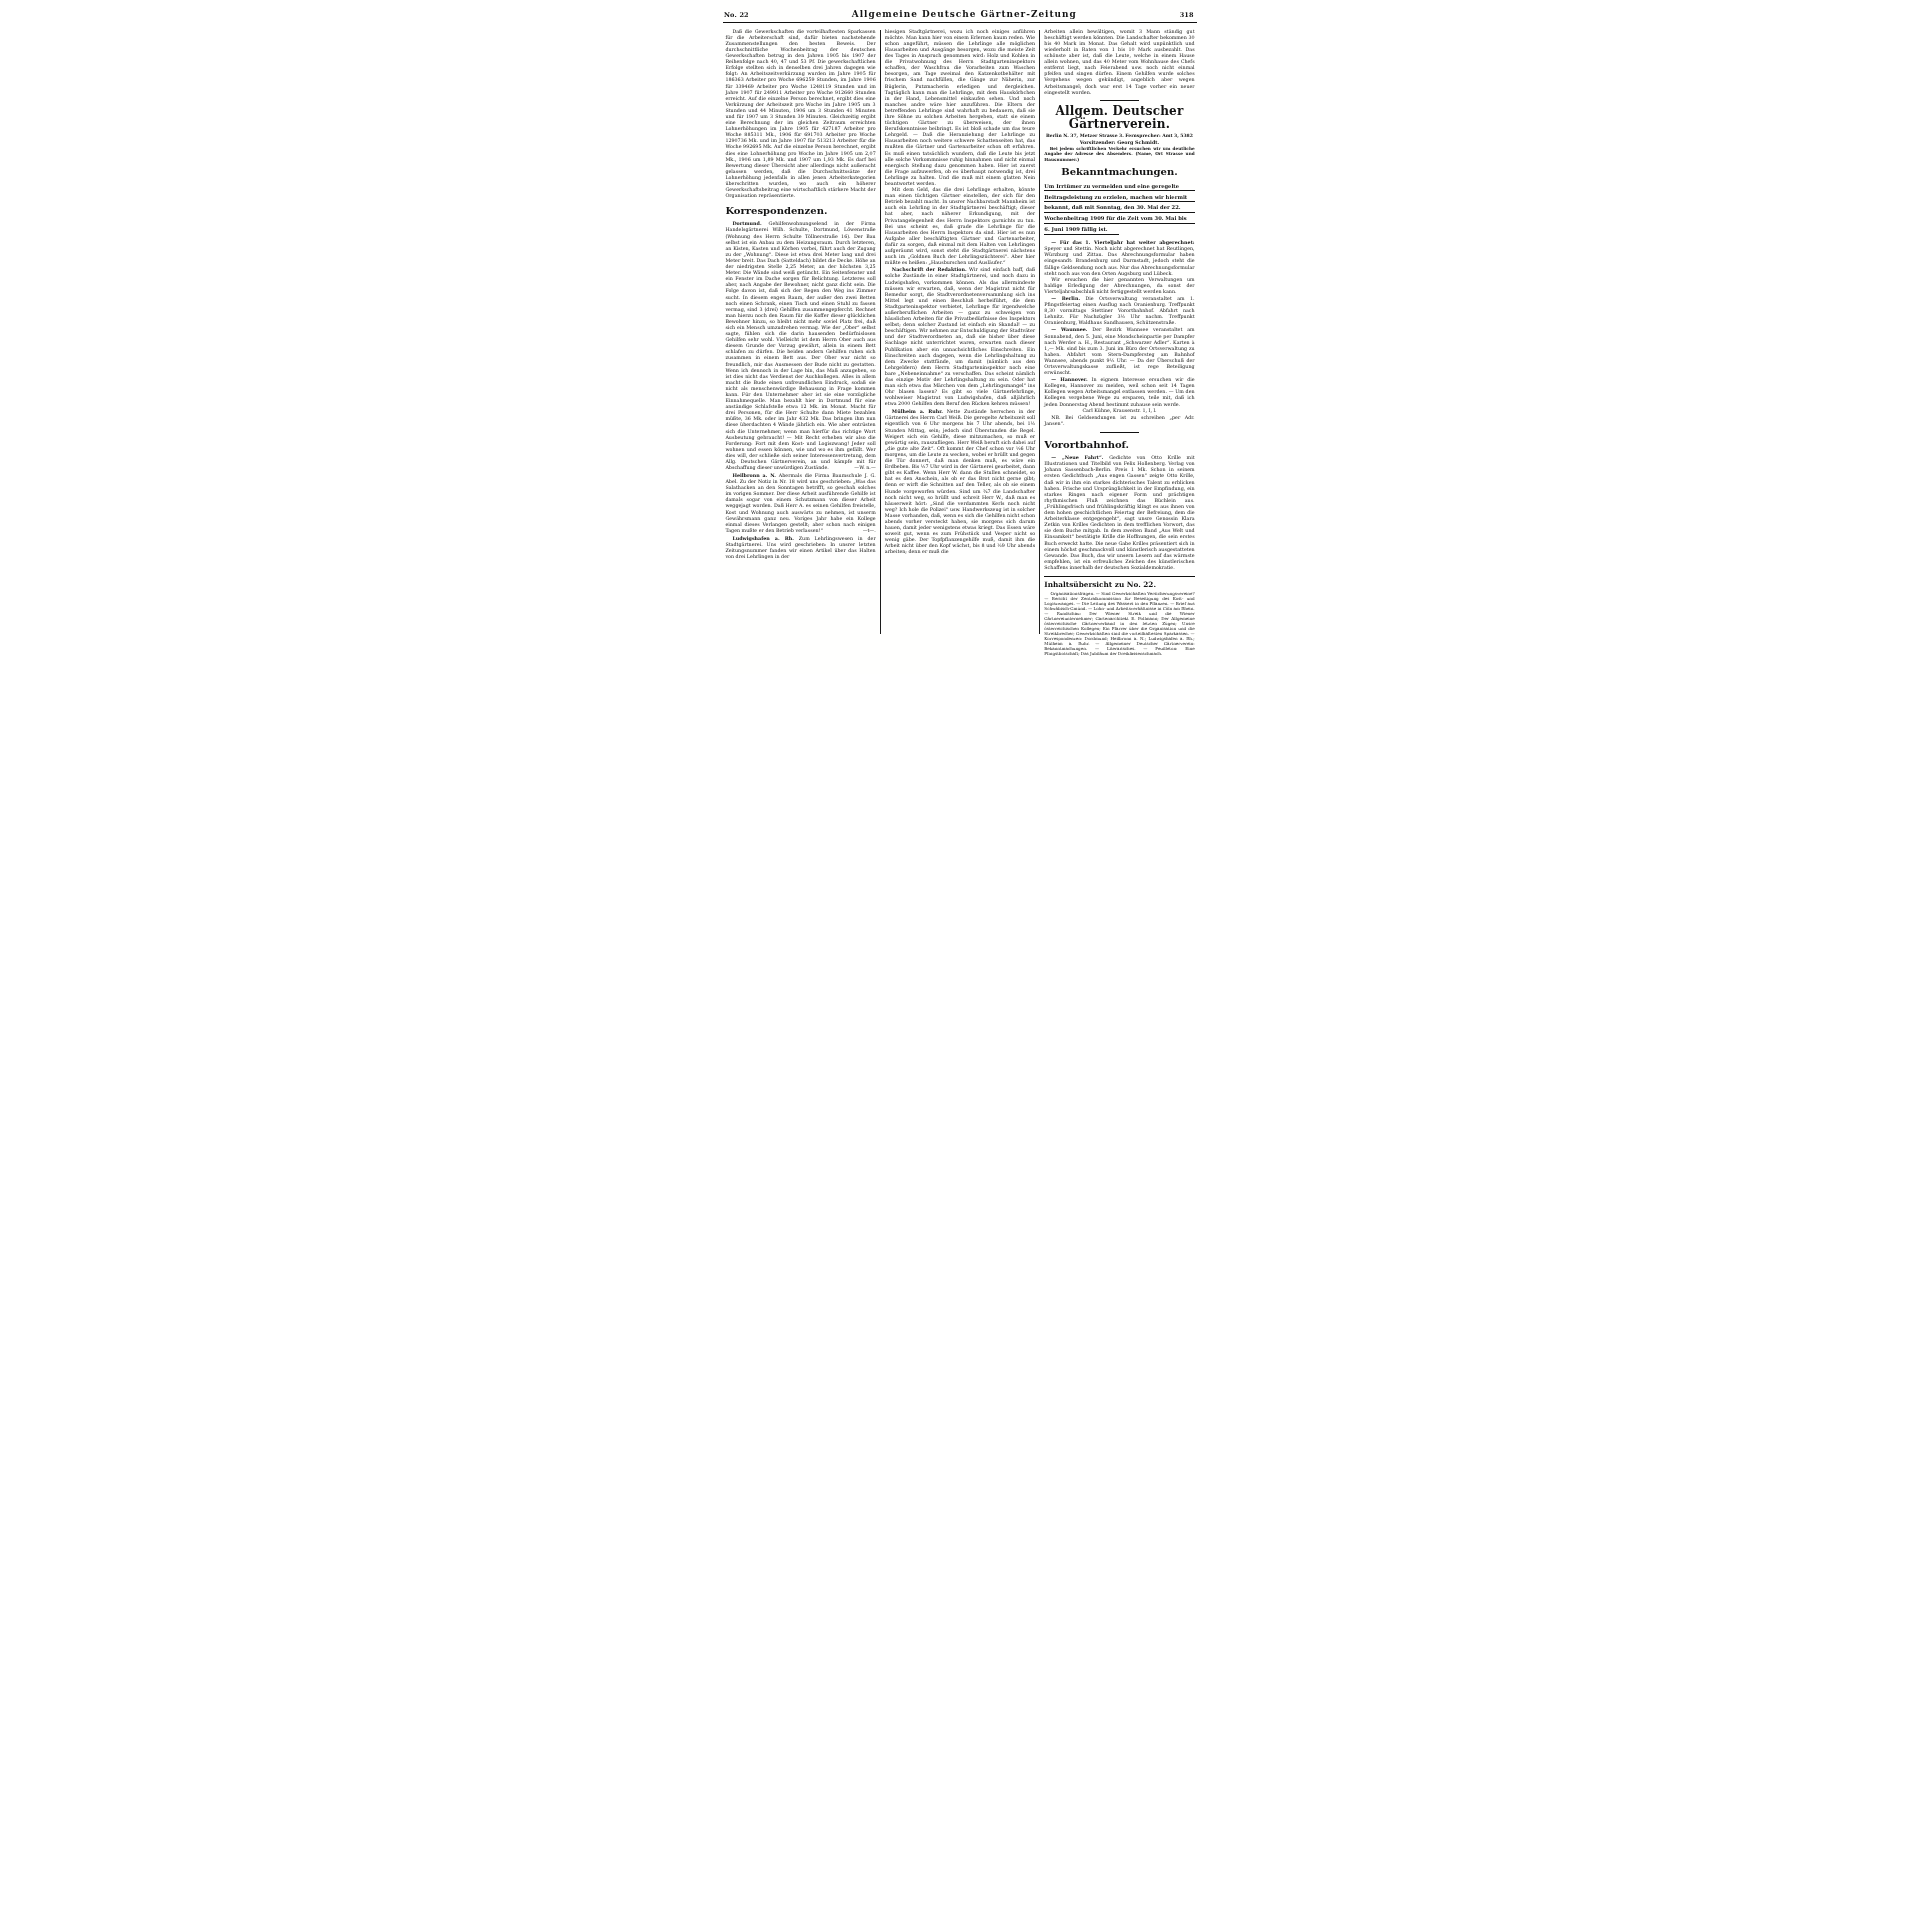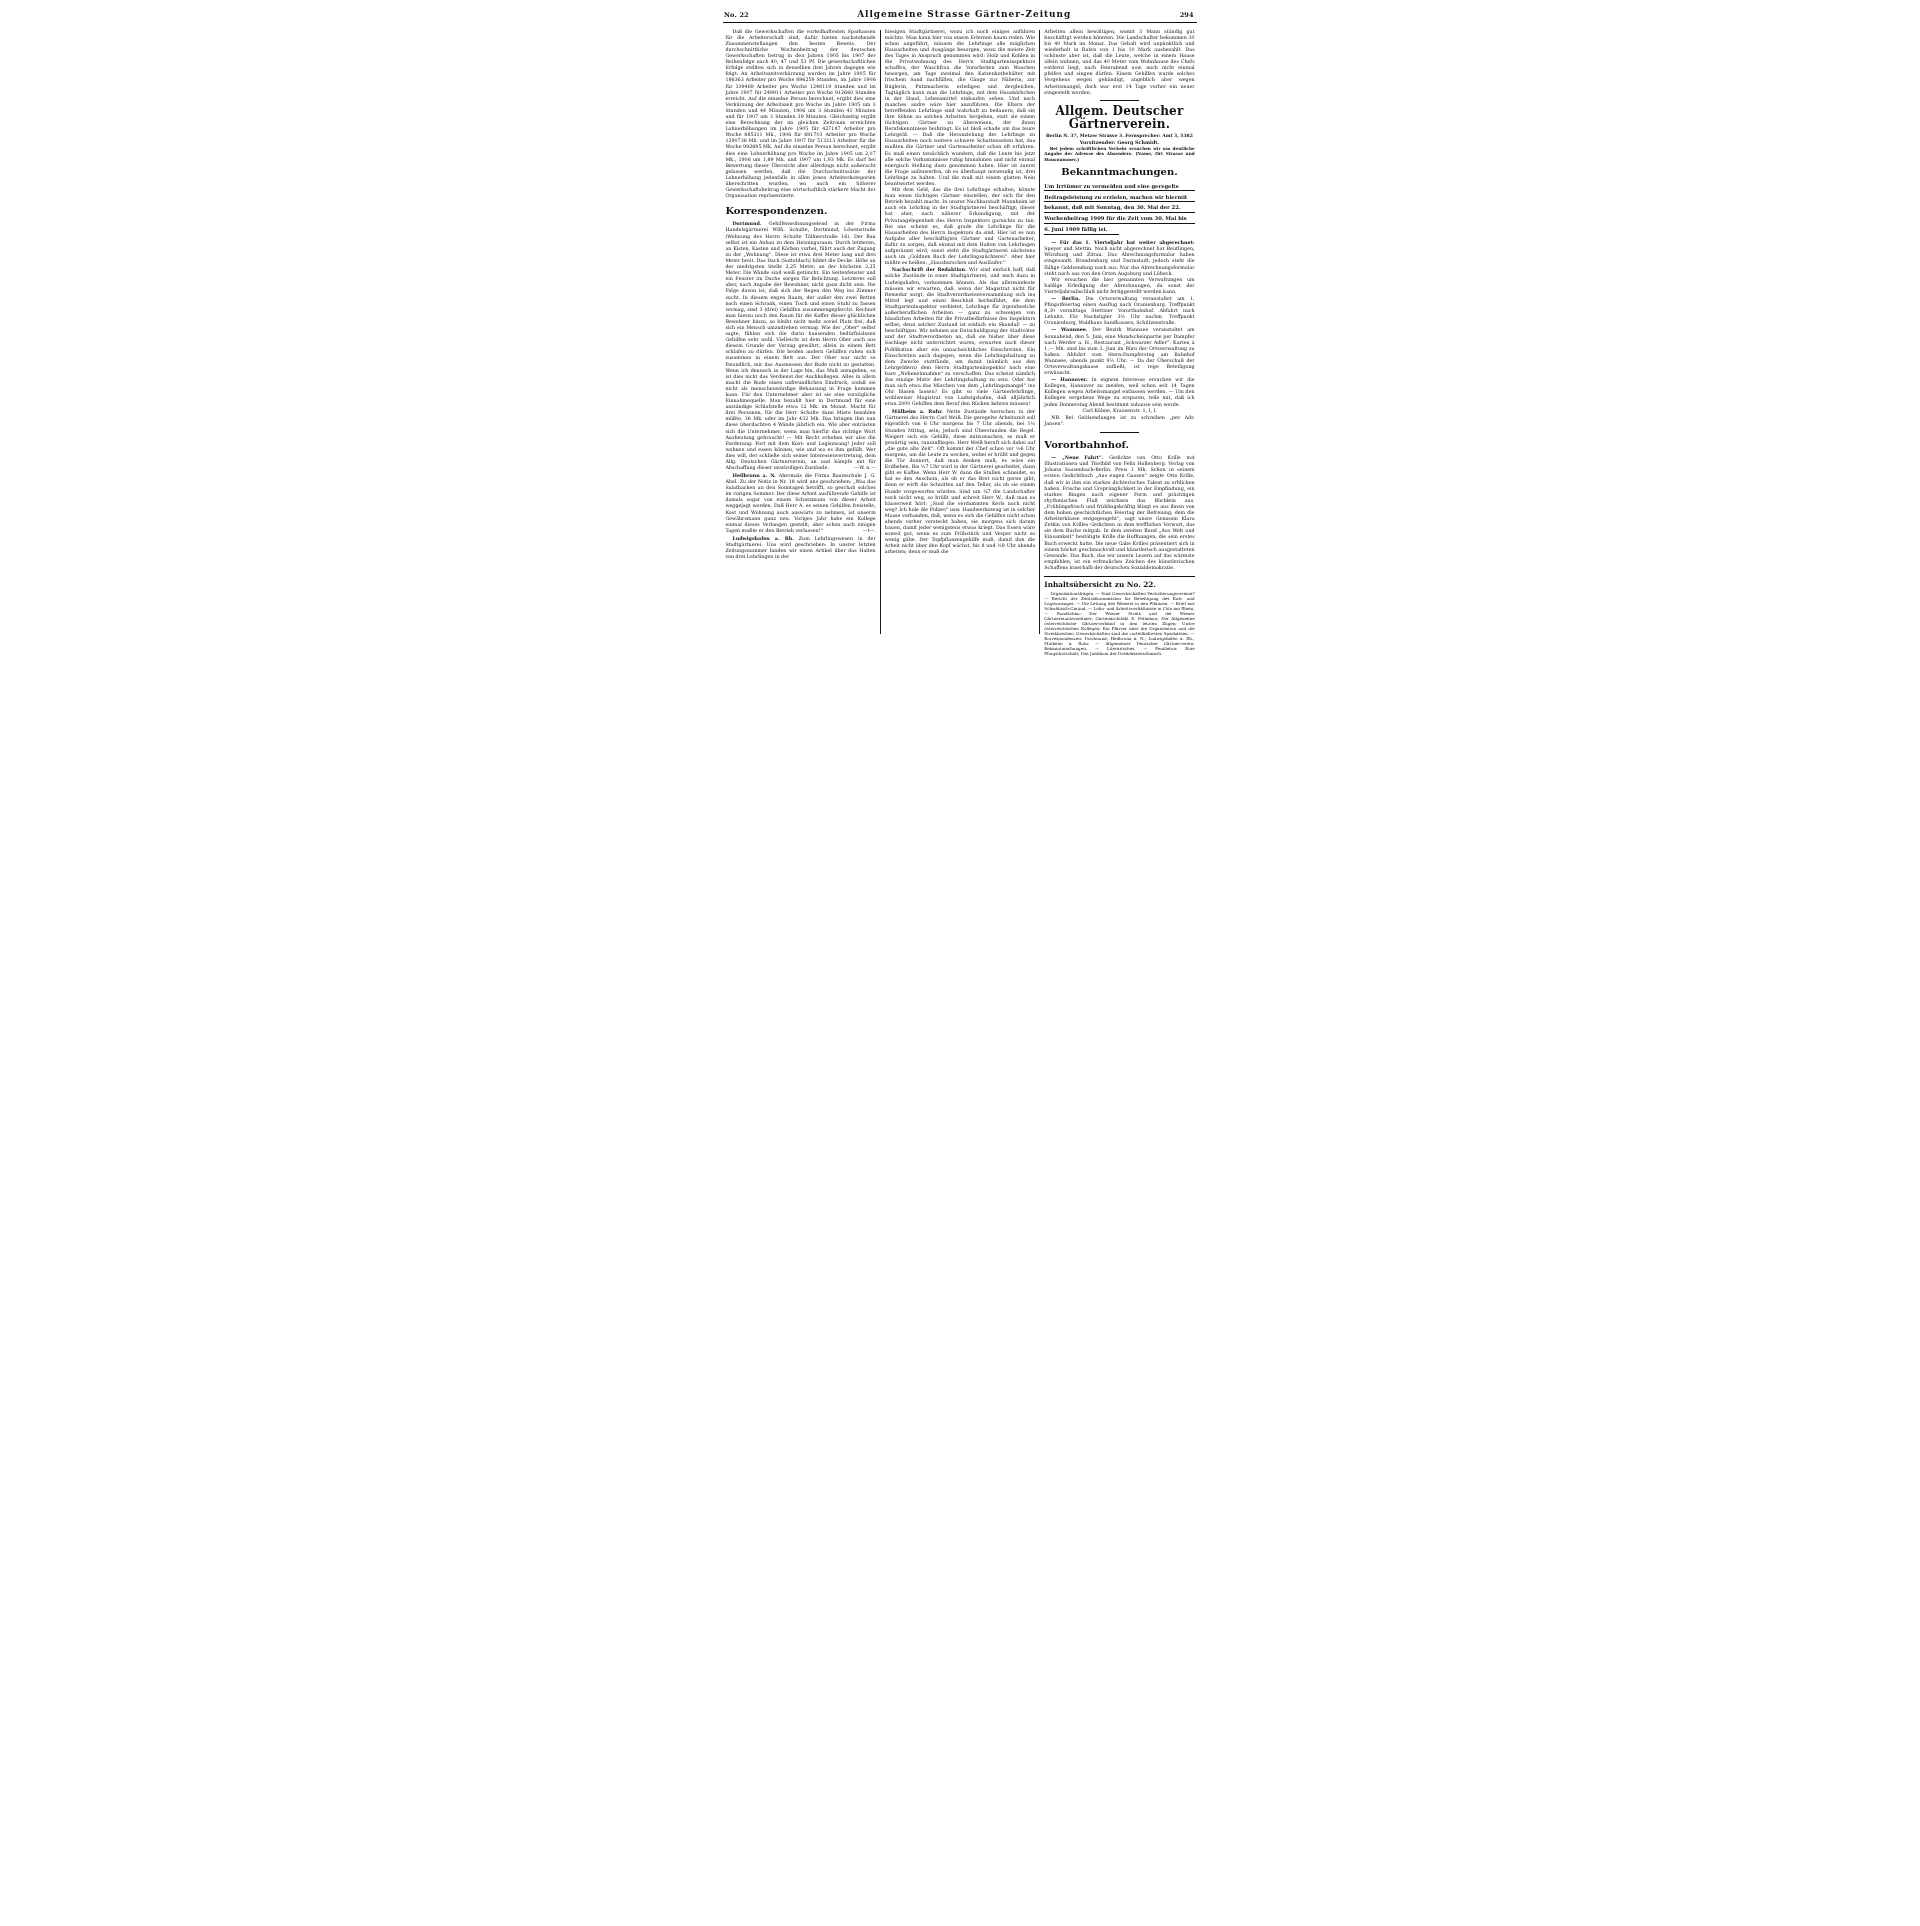--- a/index.html
+++ b/index.html
@@ -43,22 +43,22 @@
   .inhalt-head { text-align:left; font-weight:bold; font-size:7.3px; margin:2.3px 0 2.3px 0; }
   .inhalt-body { font-size:4.1px; line-height:5px; text-align:justify; text-indent:6.2px; }
 </style>
 </head>
 <body>
 
 <div class="page">
 
   <div class="masthead">
     <span class="mast-side">No. 22</span>
-    <span class="mast-title">Allgemeine Strasse Gärtner-Zeitung</span>
-    <span class="mast-side">294</span>
+    <span class="mast-title">Allgemeine Deutsche Gärtner-Zeitung</span>
+    <span class="mast-side">318</span>
   </div>
   <div class="head-rule"></div>
 
   <div class="body-cols">
 
     <div class="col">
       <p>Daß die Gewerkschaften die vorteilhaftesten Sparkassen für die Arbeiterschaft sind, dafür bieten nachstehende Zusammenstellungen den besten Beweis. Der durchschnittliche Wochenbeitrag der deutschen Gewerkschaften betrug in den Jahren 1905 bis 1907 der Reihenfolge nach 40, 47 und 53 Pf. Die gewerkschaftlichen Erfolge stellten sich in denselben drei Jahren dagegen wie folgt: An Arbeitszeitverkürzung wurden im Jahre 1905 für 186363 Arbeiter pro Woche 696259 Stunden, im Jahre 1906 für 339469 Arbeiter pro Woche 1248119 Stunden und im Jahre 1907 für 249911 Arbeiter pro Woche 912660 Stunden erreicht. Auf die einzelne Person berechnet, ergibt dies eine Verkürzung der Arbeitszeit pro Woche im Jahre 1905 um 3 Stunden und 44 Minuten, 1906 um 3 Stunden 41 Minuten und für 1907 um 3 Stunden 39 Minuten. Gleichzeitig ergibt eine Berechnung der im gleichen Zeitraum erreichten Lohnerhöhungen im Jahre 1905 für 427187 Arbeiter pro Woche 885311 Mk., 1906 für 691703 Arbeiter pro Woche 1290736 Mk. und im Jahre 1907 für 513213 Arbeiter für die Woche 992695 Mk. Auf die einzelne Person berechnet, ergibt dies eine Lohnerhöhung pro Woche im Jahre 1905 um 2,07 Mk., 1906 um 1,89 Mk. und 1907 um 1,93 Mk. Es darf bei Bewertung dieser Übersicht aber allerdings nicht außeracht gelassen werden, daß die Durchschnittssätze der Lohnerhöhung jedenfalls in allen jenen Arbeiterkategorien überschritten wurden, wo auch ein höherer Gewerkschaftsbeitrag eine wirtschaftlich stärkere Macht der Organisation repräsentierte.</p>
 
       <div class="sec-head">Korrespondenzen.</div>
 

